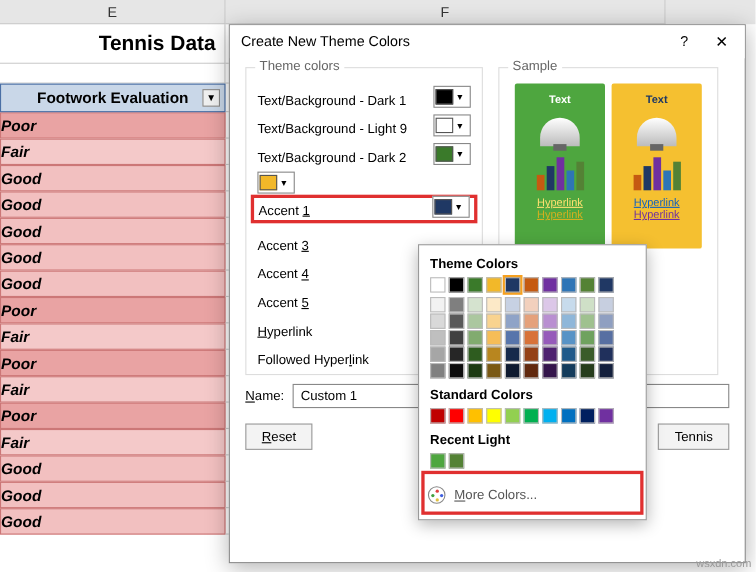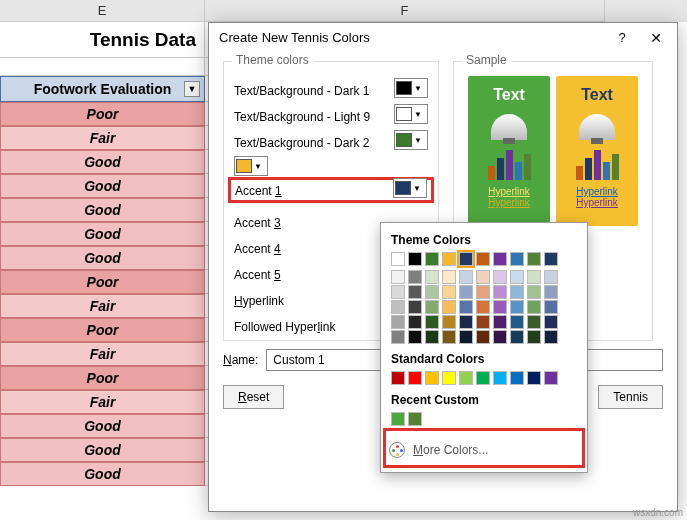--- a/index.html
+++ b/index.html
@@ -15,21 +15,21 @@
 .title-row .colE { border-right: 1px solid #ccc; border-bottom: 1px solid #ccc; }
 .title-row .colF { border-right: 1px solid #ccc; border-bottom: 1px solid #ccc; }
 .title-cell { font-weight: bold; font-size: 19px; text-align: right; padding-right: 8px; line-height: 36px; }
 .blank-row { height: 18px; display: flex; }
 .blank-row div { border-right: 1px solid #ccc; border-bottom: 1px solid #ccc; }
 .hdr-row { height: 26px; display: flex; }
 .hdr-cell { width: 205px; background: #c9d7e8; border: 1px solid #4a6fa5; font-weight: bold; font-size: 14px; text-align: center; line-height: 24px; position: relative; }
 .hdr-cell .arrow { position: absolute; right: 4px; top: 4px; width: 16px; height: 16px; border: 1px solid #888; background: #f0f0f0; font-size: 9px; text-align: center; line-height: 14px; }
 .hdr-blank { width: 400px; border-right: 1px solid #ccc; border-bottom: 1px solid #ccc; }
 .data-row { height: 24px; display: flex; }
-.data-cell { width: 205px; border: 1px solid #c77; font-style: italic; font-weight: bold; font-size: 14px; text-align: center; line-height: 22px; }
+.data-cell { width: 205px; border: 1px solid #c77; font-style: italic; font-weight: bold; font-size: 14px; line-height: 22px; }
 .data-blank { width: 400px; border-right: 1px solid #ccc; border-bottom: 1px solid #ccc; }
 .poor { background: #e9a3a3; }
 .fair { background: #f4c9c9; }
 .good { background: #f2c0c0; }
 
 
 .dialog { position: absolute; top: 22px; left: 208px; width: 470px; height: 490px; background: #fff; border: 1px solid #888; box-shadow: 0 4px 20px rgba(0,0,0,0.3); }
 .dlg-title { height: 30px; padding: 0 10px; font-size: 13px; line-height: 30px; background: #fff; position: relative; }
 .dlg-help { position: absolute; right: 40px; top: 0; width: 30px; text-align: center; cursor: pointer; }
 .dlg-close { position: absolute; right: 6px; top: 0; width: 30px; text-align: center; cursor: pointer; font-size: 14px; }
@@ -43,21 +43,21 @@
 .color-row .lbl u { text-decoration: underline; }
 .swatch-btn { width: 34px; height: 20px; border: 1px solid #888; display: flex; align-items: center; padding: 1px; gap: 1px; background: #fff; }
 .swatch-btn .sw { width: 16px; height: 14px; border: 1px solid #555; }
 .swatch-btn .dd { width: 10px; text-align: center; font-size: 8px; }
 .accent1-highlight { border: 3px solid #e03030; padding: 2px 4px; margin: 1px -6px; }
 
 .sample-preview { display: flex; gap: 6px; justify-content: center; padding: 4px 0 6px 0; }
 .prev-card { width: 82px; height: 150px; border-radius: 2px; display: flex; flex-direction: column; align-items: center; padding-top: 10px; }
 .prev-card.green { background: #4ea63f; }
 .prev-card.yellow { background: #f5c030; }
-.prev-card .txt { font-weight: bold; color: #fff; font-size: 16px; text-align: center; }
+.prev-card .txt { font-weight: bold; color: #fff; font-size: 10px; text-align: center; }
 .prev-card .shape { width: 36px; height: 26px; margin: 10px 0 6px 0; background: linear-gradient(#fff,#bbb); border-radius: 50% 50% 0 0 / 70% 70% 0 0; position: relative; }
 .prev-card .shape::after { content:''; position:absolute; bottom:-4px; left:12px; width:12px; height:6px; background:#666; }
 .prev-card .bars { display: flex; align-items: flex-end; gap: 2px; height: 34px; }
 .prev-card .bars div { width: 7px; }
 .prev-card .link { font-size: 10px; text-decoration: underline; margin-top: 6px; }
 .prev-card.green .link { color: #ffe070; }
 .prev-card.green .link2 { color: #d4b020; font-size:10px; text-decoration:underline; }
 .prev-card.yellow .link { color: #1060c0; }
 .prev-card.yellow .link2 { color: #7030a0; font-size:10px; text-decoration:underline; }
 
@@ -166,21 +166,21 @@
       </div>
       <div class="data-row">
         <div class="data-cell good">Good</div>
         <div class="data-blank"></div>
       </div>
     </div>
 </div>
 
 <div class="dialog">
   <div class="dlg-title">
-    <span>Create New Tennis Colors</span>
+    <span>Create New Theme Colors</span>
     <span class="dlg-help">?</span>
     <span class="dlg-close">✕</span>
   </div>
   <div class="dlg-body">
     <div class="fieldset theme-col">
       <div class="fs-label">Theme colors</div>
       <div id="theme-items">
           <div class="color-row">
             <span class="lbl">Text/Background - Dark 1</span>
             <span class="swatch-btn">
@@ -358,21 +358,21 @@
       <div class="pk-sw" style="background: rgb(255, 0, 0);"></div>
       <div class="pk-sw" style="background: rgb(255, 192, 0);"></div>
       <div class="pk-sw" style="background: rgb(255, 255, 0);"></div>
       <div class="pk-sw" style="background: rgb(146, 208, 80);"></div>
       <div class="pk-sw" style="background: rgb(0, 176, 80);"></div>
       <div class="pk-sw" style="background: rgb(0, 176, 240);"></div>
       <div class="pk-sw" style="background: rgb(0, 112, 192);"></div>
       <div class="pk-sw" style="background: rgb(0, 32, 96);"></div>
       <div class="pk-sw" style="background: rgb(112, 48, 160);"></div>
     </div>
-  <div class="pk-head" style="margin-top:8px">Recent Custom</div>
+  <div class="pk-head" style="margin-top:8px">Recent Light</div>
   <div class="pk-row" id="pk-recent">
       <div class="pk-sw" style="background: rgb(78, 166, 63);"></div>
       <div class="pk-sw" style="background: rgb(84, 130, 53);"></div>
     </div>
   <div class="more-colors-hl">
     <div class="more-colors">
       <span class="palette-icon"></span>
       <span><u>M</u>ore Colors...</span>
     </div>
   </div>

